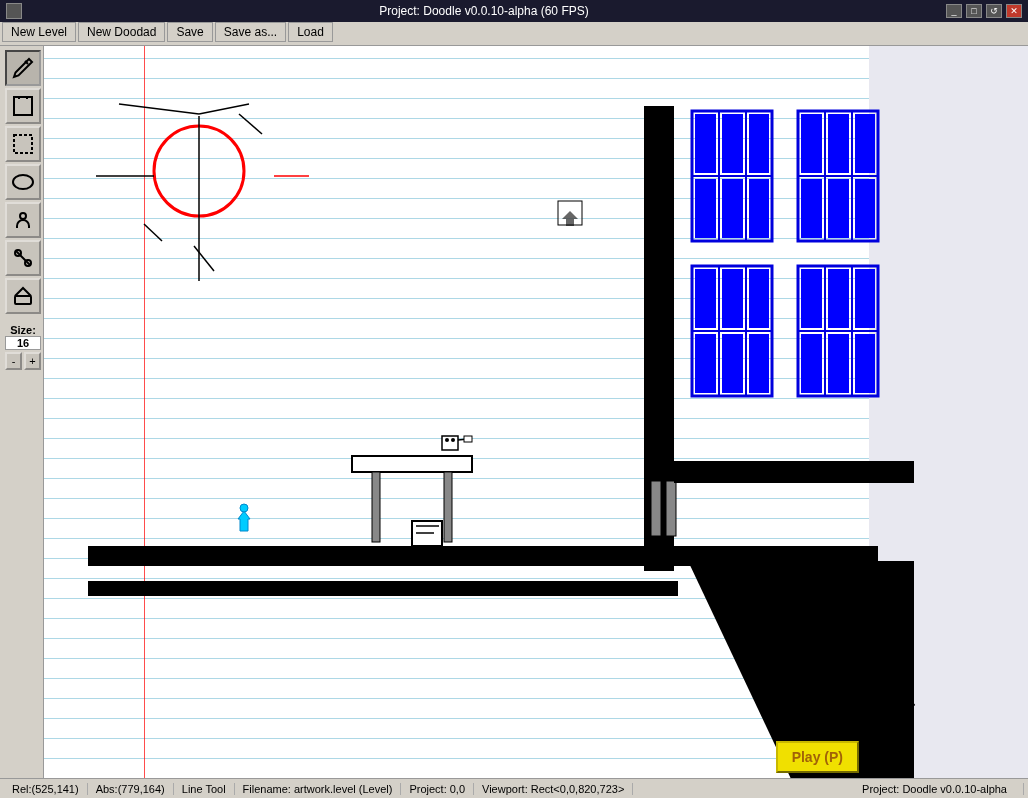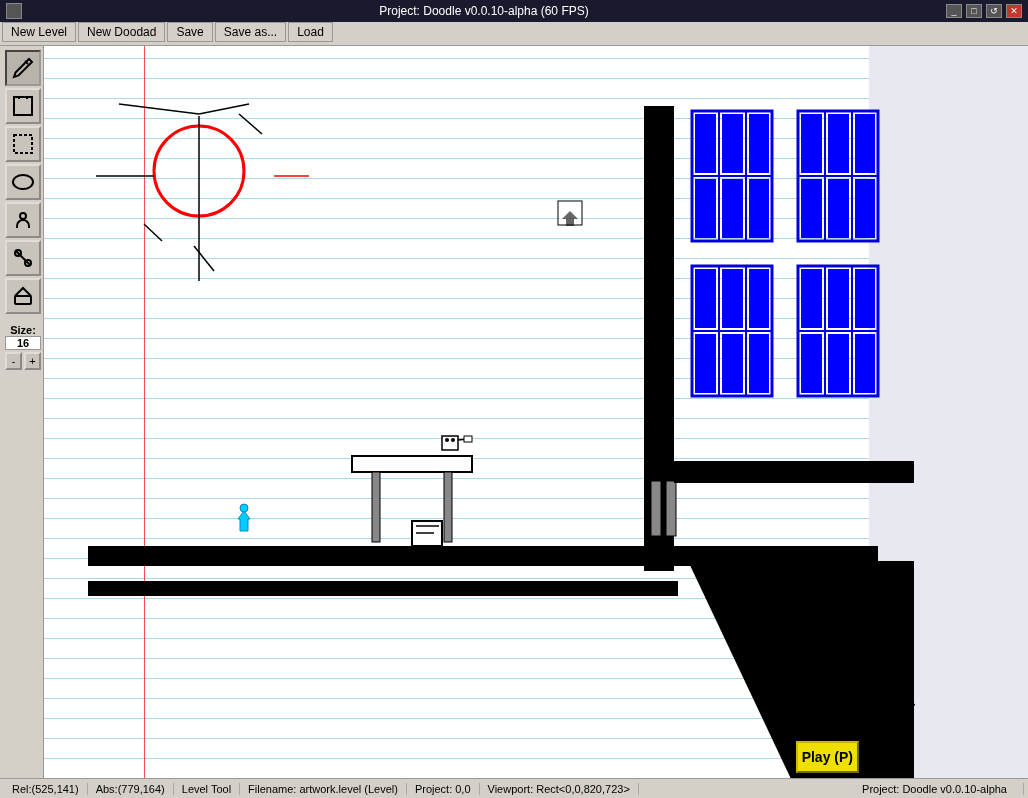--- a/index.html
+++ b/index.html
@@ -114,22 +114,22 @@
     }
     .status-item {
       padding: 0 8px; border-right: 1px solid #aaa; white-space: nowrap;
     }
     .status-right { margin-left: auto; padding-right: 16px; }
 
     
     #play-btn {
       position: absolute; bottom: 25px; right: 10px;
       background: #f0e000; border: 2px outset #c8b800;
-      padding: 6px 4px; font-size: 14px; font-weight: bold;
-      cursor: pointer; color: #000000;
+      padding: 6px 14px; font-size: 14px; font-weight: bold;
+      cursor: pointer; color: #a16207;
     }
   </style>
 </head>
 <body>
 
 <div id="titlebar">
   <div style="width:16px;height:16px;background:#555;border:1px solid #888;"></div>
   <div class="title">Project: Doodle v0.0.10-alpha (60 FPS)</div>
   <div class="win-controls">
     <div class="win-btn">_</div>
@@ -339,18 +339,18 @@
         <div class="palette-color" style="background:#0000ff;"></div>
         <span class="palette-label">water</span>
       </div>
     </div>
   </div>
 </div>
 
 <div id="statusbar">
   <span class="status-item">Rel:(525,141)</span>
   <span class="status-item">Abs:(779,164)</span>
-  <span class="status-item">Level Tool</span>
+  <span class="status-item">Line Tool</span>
   <span class="status-item">Filename: artwork.level (Level)</span>
   <span class="status-item">Project: 0,0</span>
   <span class="status-item">Viewport: Rect&lt;0,0,820,723&gt;</span>
   <span class="status-right status-item">Project: Doodle v0.0.10-alpha</span>
 </div>
 
 </body></html>

